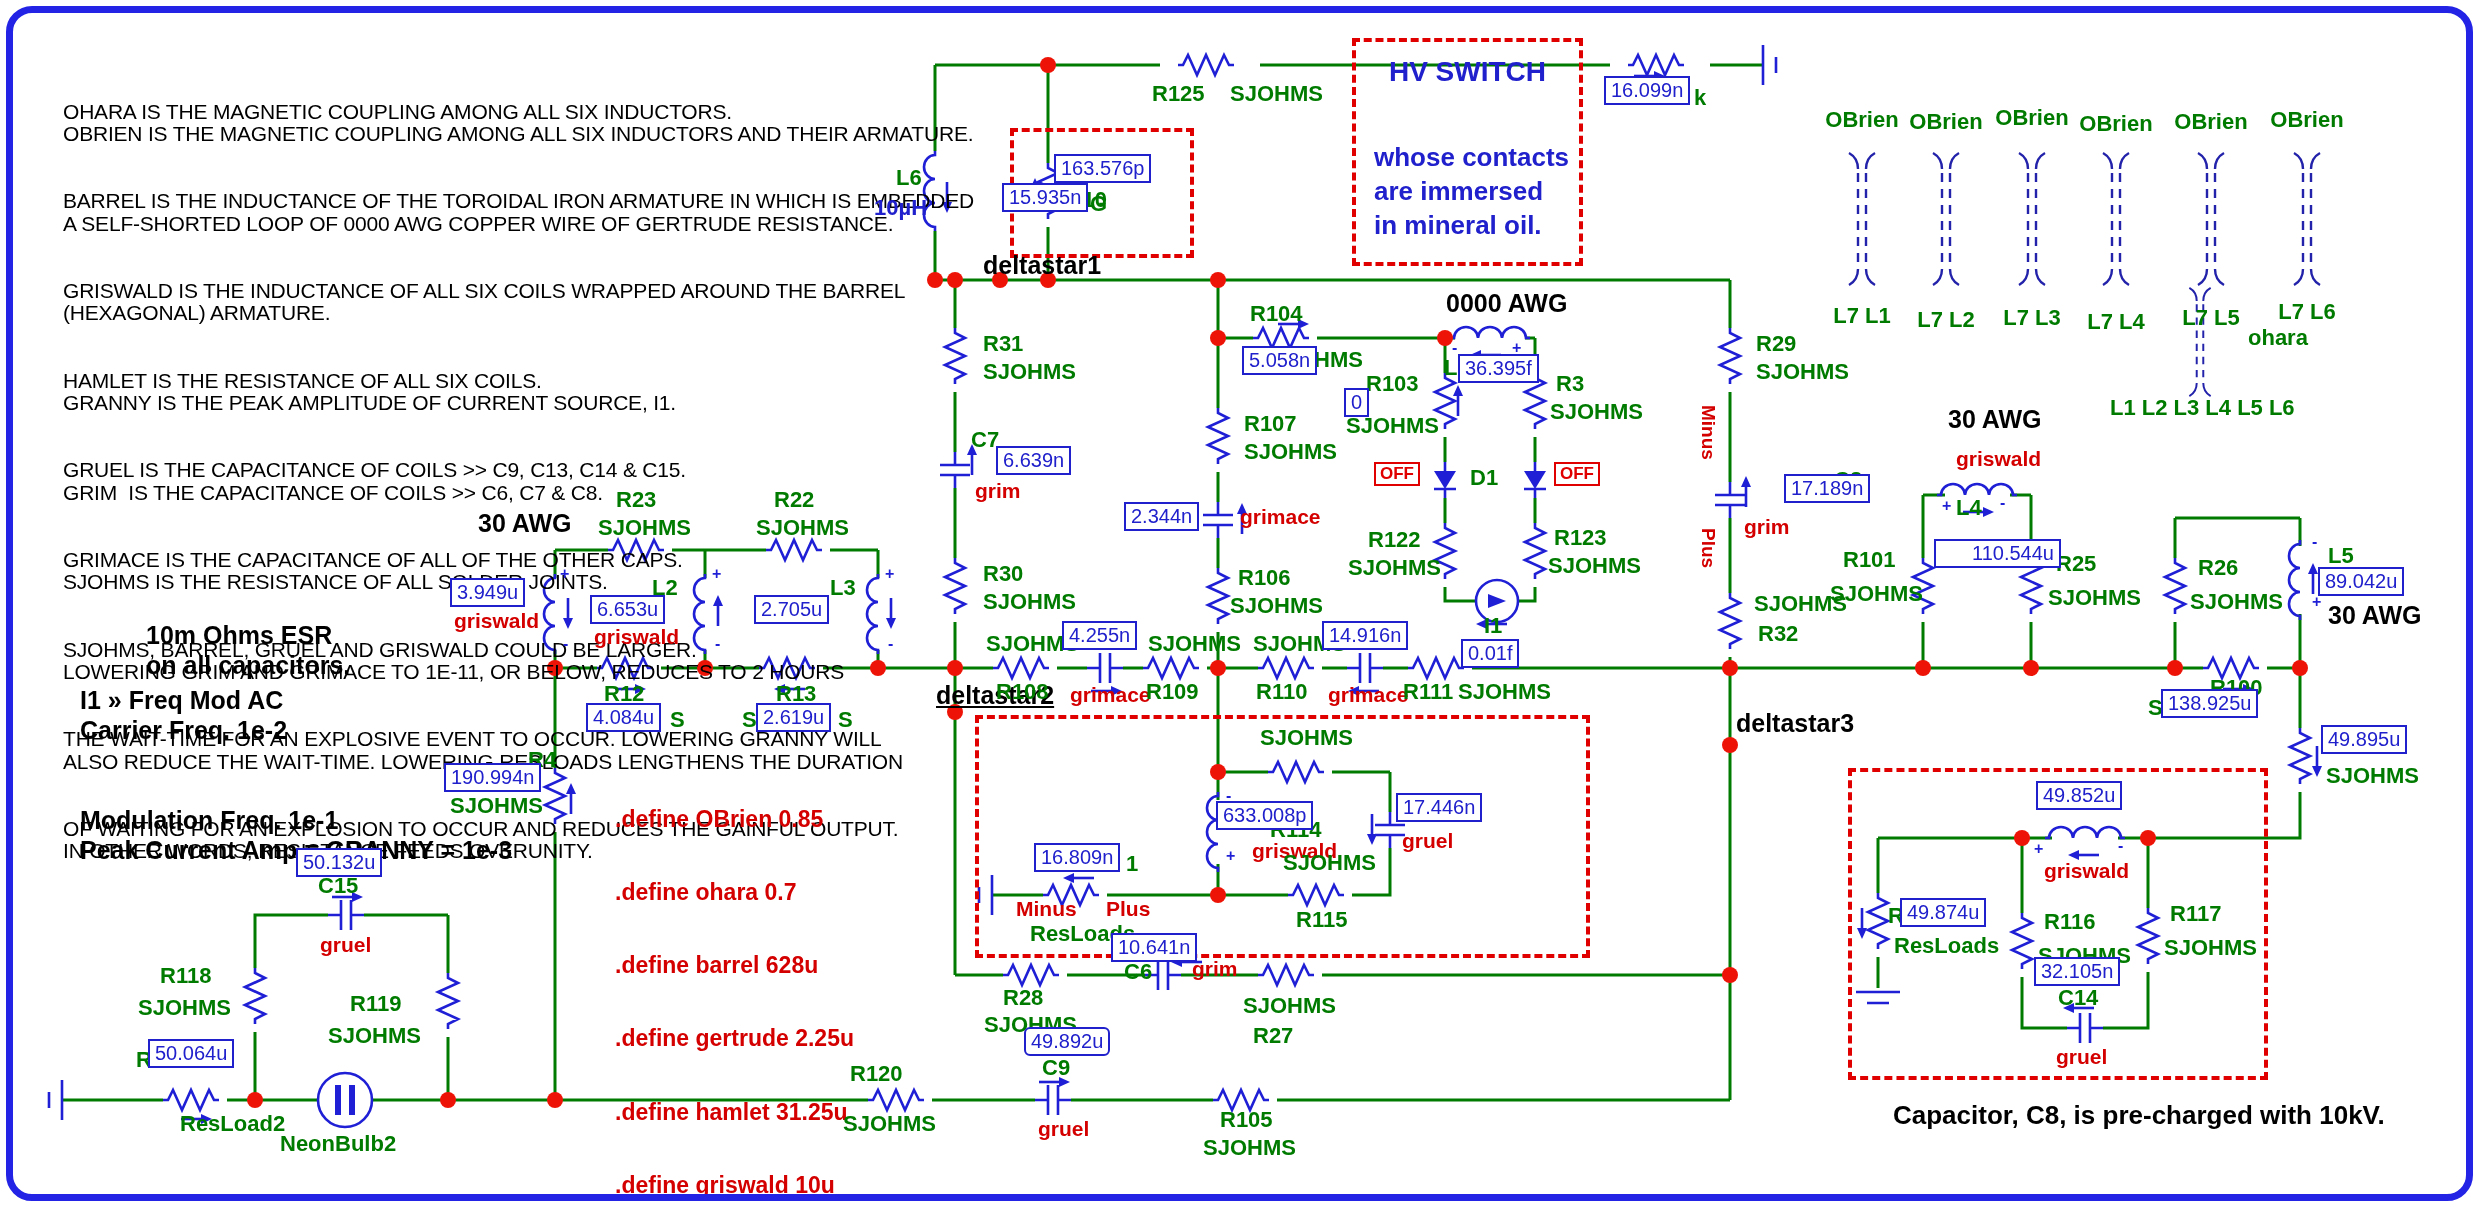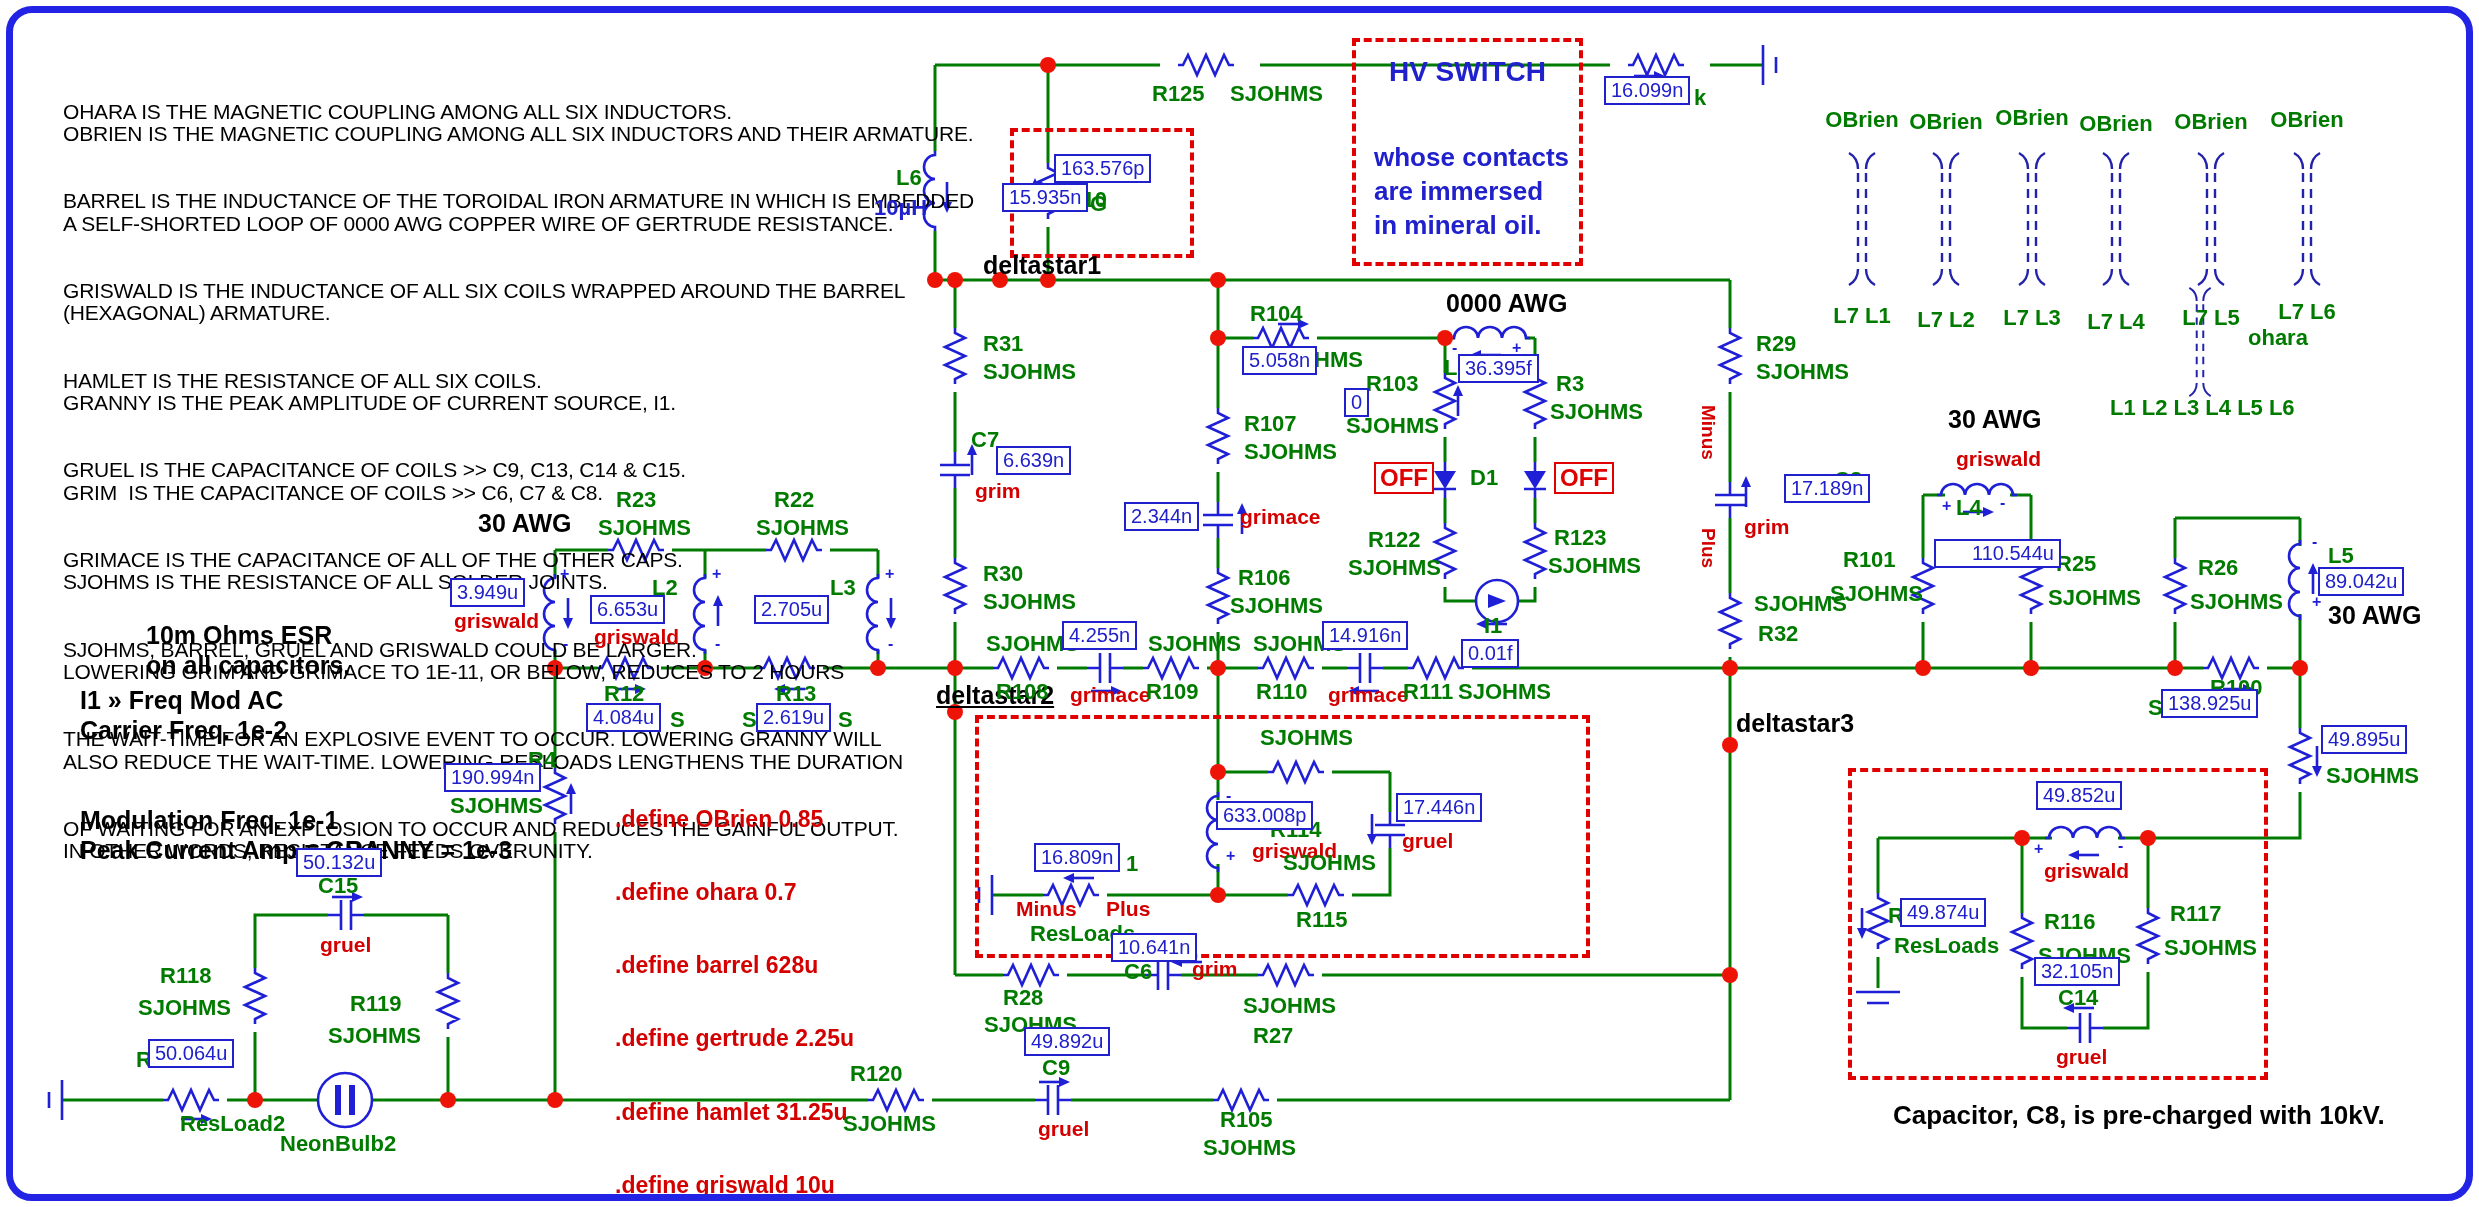--- a/index.html
+++ b/index.html
@@ -9,21 +9,21 @@
   svg{position:absolute;left:0;top:0;}
   .lb{position:absolute;white-space:pre;line-height:1.05;z-index:3;}
   .g{color:#007b00;font-weight:bold;font-size:22px;}
   .r{color:#d40000;font-weight:bold;font-size:21px;}
   .b{color:#2020cc;font-weight:bold;font-size:22px;}
   .k{color:#000;font-weight:bold;font-size:25px;}
   .bsm{color:#1f1fd6;font-weight:bold;font-size:16px;}
   .vbox{position:absolute;border:2px solid #2020cc;background:#fff;color:#2020cc;
         font-size:20px;font-weight:normal;padding:1px 5px;white-space:nowrap;z-index:4;}
   .offbox{position:absolute;border:2px solid #e00000;background:#fff;color:#e00000;
-        font-size:24px;font-weight:bold;padding:0 4px;z-index:4;}
+        font-size:17px;font-weight:bold;padding:0 4px;z-index:4;}
   .rdash{position:absolute;border:4px dashed #e00000;z-index:2;}
   .notes{position:absolute;left:63px;top:56px;color:#000;font-size:21px;line-height:22.4px;
          letter-spacing:-0.2px;white-space:pre;}
   .blkblock{position:absolute;color:#000;font-weight:bold;font-size:25px;line-height:30px;white-space:pre;}
   .hv{position:absolute;left:1352px;top:38px;width:223px;height:220px;border:4px dashed #e00000;
       color:#2020cc;z-index:2;}
   .hvtitle{position:absolute;left:0;right:0;top:14px;text-align:center;font-size:28px;font-weight:bold;}
   .hvline{position:absolute;left:18px;font-size:26px;font-weight:bold;}
   .defs{position:absolute;left:615px;top:758px;font-size:23px;font-weight:bold;line-height:24.4px;white-space:pre;}
   .defs div[data-color="red"]{color:#d40000;}
@@ -493,21 +493,21 @@
 <div class="vbox" style="left:450px;top:578px;">3.949u</div>
 <div class="vbox" style="left:590px;top:595px;">6.653u</div>
 <div class="vbox" style="left:754px;top:595px;">2.705u</div>
 <div class="vbox" style="left:586px;top:703px;">4.084u</div>
 <div class="vbox" style="left:756px;top:703px;">2.619u</div>
 <div class="vbox" style="left:1062px;top:621px;">4.255n</div>
 <div class="vbox" style="left:1322px;top:621px;">14.916n</div>
 <div class="vbox" style="left:444px;top:763px;">190.994n</div>
 <div class="vbox" style="left:296px;top:848px;">50.132u</div>
 <div class="vbox" style="left:148px;top:1039px;">50.064u</div>
-<div class="vbox" style="left:1024px;top:1027px;">49.892u</div>
+<div class="vbox" style="left:1024px;top:1027px;border-radius:6px;">49.892u</div>
 <div class="vbox" style="left:1216px;top:801px;">633.008p</div>
 <div class="vbox" style="left:1396px;top:793px;">17.446n</div>
 <div class="vbox" style="left:1034px;top:843px;">16.809n</div>
 <div class="vbox" style="left:1111px;top:933px;">10.641n</div>
 <div class="vbox" style="left:1934px;top:539px;padding-left:36px;">110.544u</div>
 <div class="vbox" style="left:2318px;top:567px;">89.042u</div>
 <div class="vbox" style="left:2161px;top:689px;">138.925u</div>
 <div class="vbox" style="left:2321px;top:725px;">49.895u</div>
 <div class="vbox" style="left:2036px;top:781px;">49.852u</div>
 <div class="vbox" style="left:1900px;top:898px;">49.874u</div>

